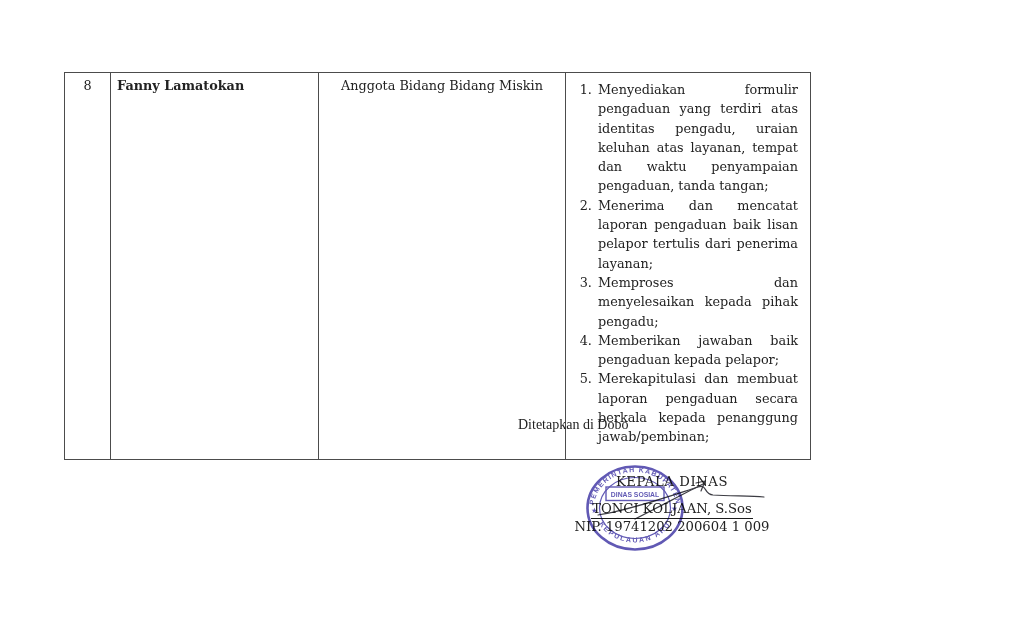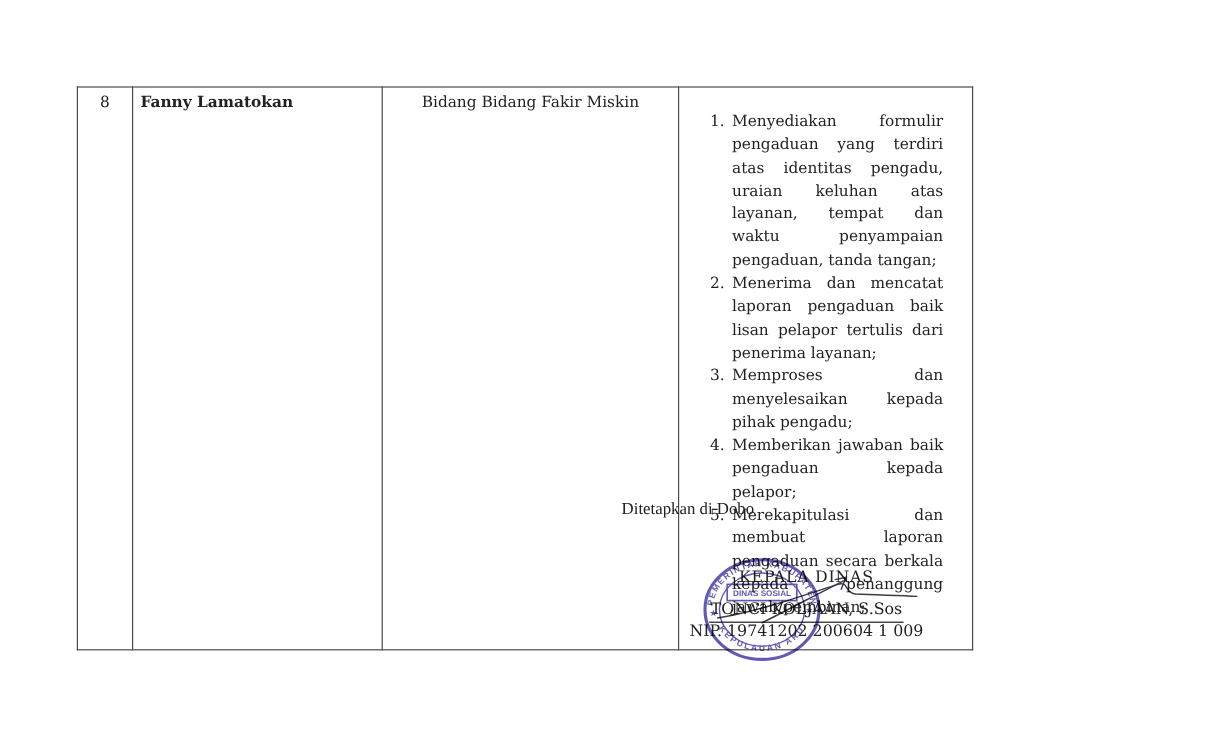--- a/index.html
+++ b/index.html
@@ -20,21 +20,21 @@
     border:1px solid #4c4c4c;
     vertical-align:top;
     font-size:12.8px;line-height:19.3px;
     padding:3px 6px 8px 6px;
   }
   td.c-num{text-align:center;}
   td.c-name{padding-left:10px;font-weight:bold;}
   td.c-pos{text-align:center;}
   td.c-duties{height:318px;}
   ol.duties{
-    margin:16px;padding:0 2px 0 20px;
+    margin:4px;padding:0 2px 0 20px;
   }
   ol.duties li{
     text-align:justify;
     padding-left:2px;
   }
 
   
   .closing{
     position:absolute;left:518px;top:417px;
     font-size:14px;line-height:16px;font-family:Liberation Serif, serif;
@@ -79,21 +79,21 @@
     </colgroup>
     <tbody>
         <tr>
       <td class="c-num">
         <span>8</span>
       </td>
       <td class="c-name">
         <span>Fanny Lamatokan</span>
       </td>
       <td class="c-pos">
-        <span>Bidang Bidang Fakir Miskin</span>
+        <span>Anggota Bidang Bidang Miskin</span>
       </td>
       <td class="c-duties">
         <ol class="duties">
           <li>Menyediakan formulir pengaduan yang terdiri atas identitas pengadu, uraian keluhan atas layanan, tempat dan waktu penyampaian pengaduan, tanda tangan;</li>
           <li>Menerima dan mencatat laporan pengaduan baik lisan pelapor tertulis dari penerima layanan;</li>
           <li>Memproses dan menyelesaikan kepada pihak pengadu;</li>
           <li>Memberikan jawaban baik pengaduan kepada pelapor;</li>
           <li>Merekapitulasi dan membuat laporan pengaduan secara berkala kepada penanggung jawab/pembinan;</li>
         </ol>
       </td>

